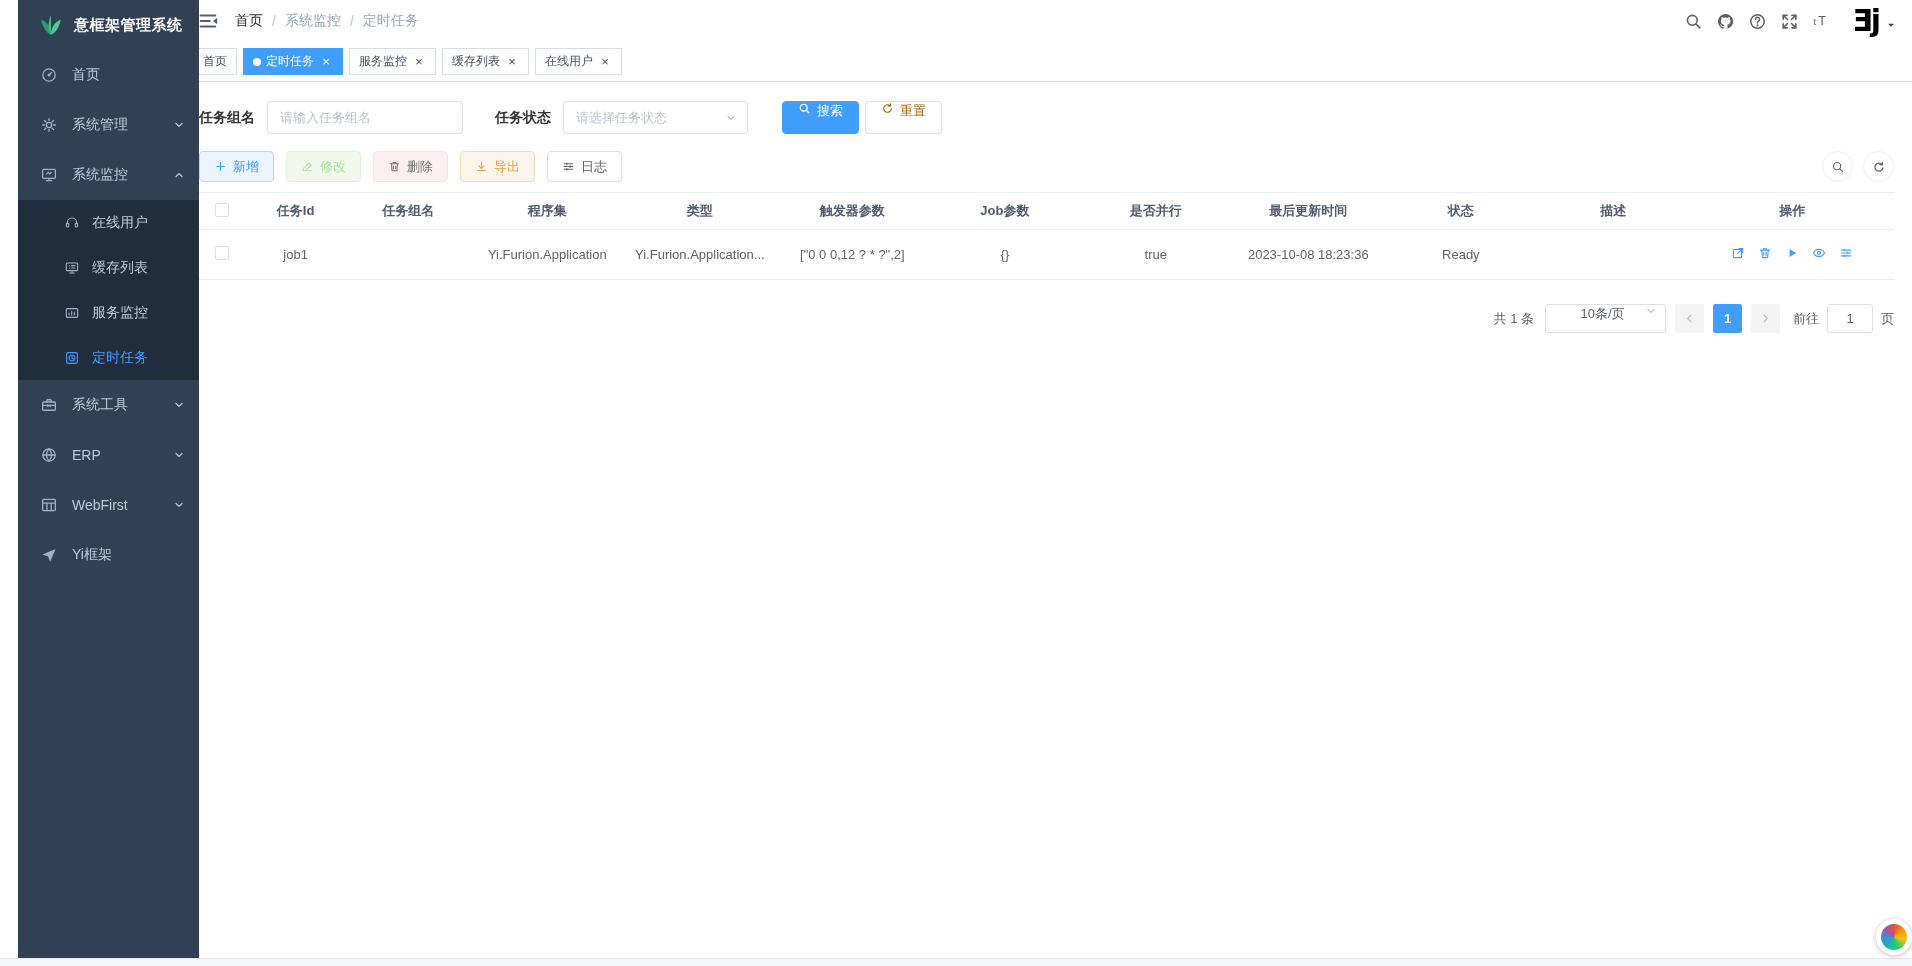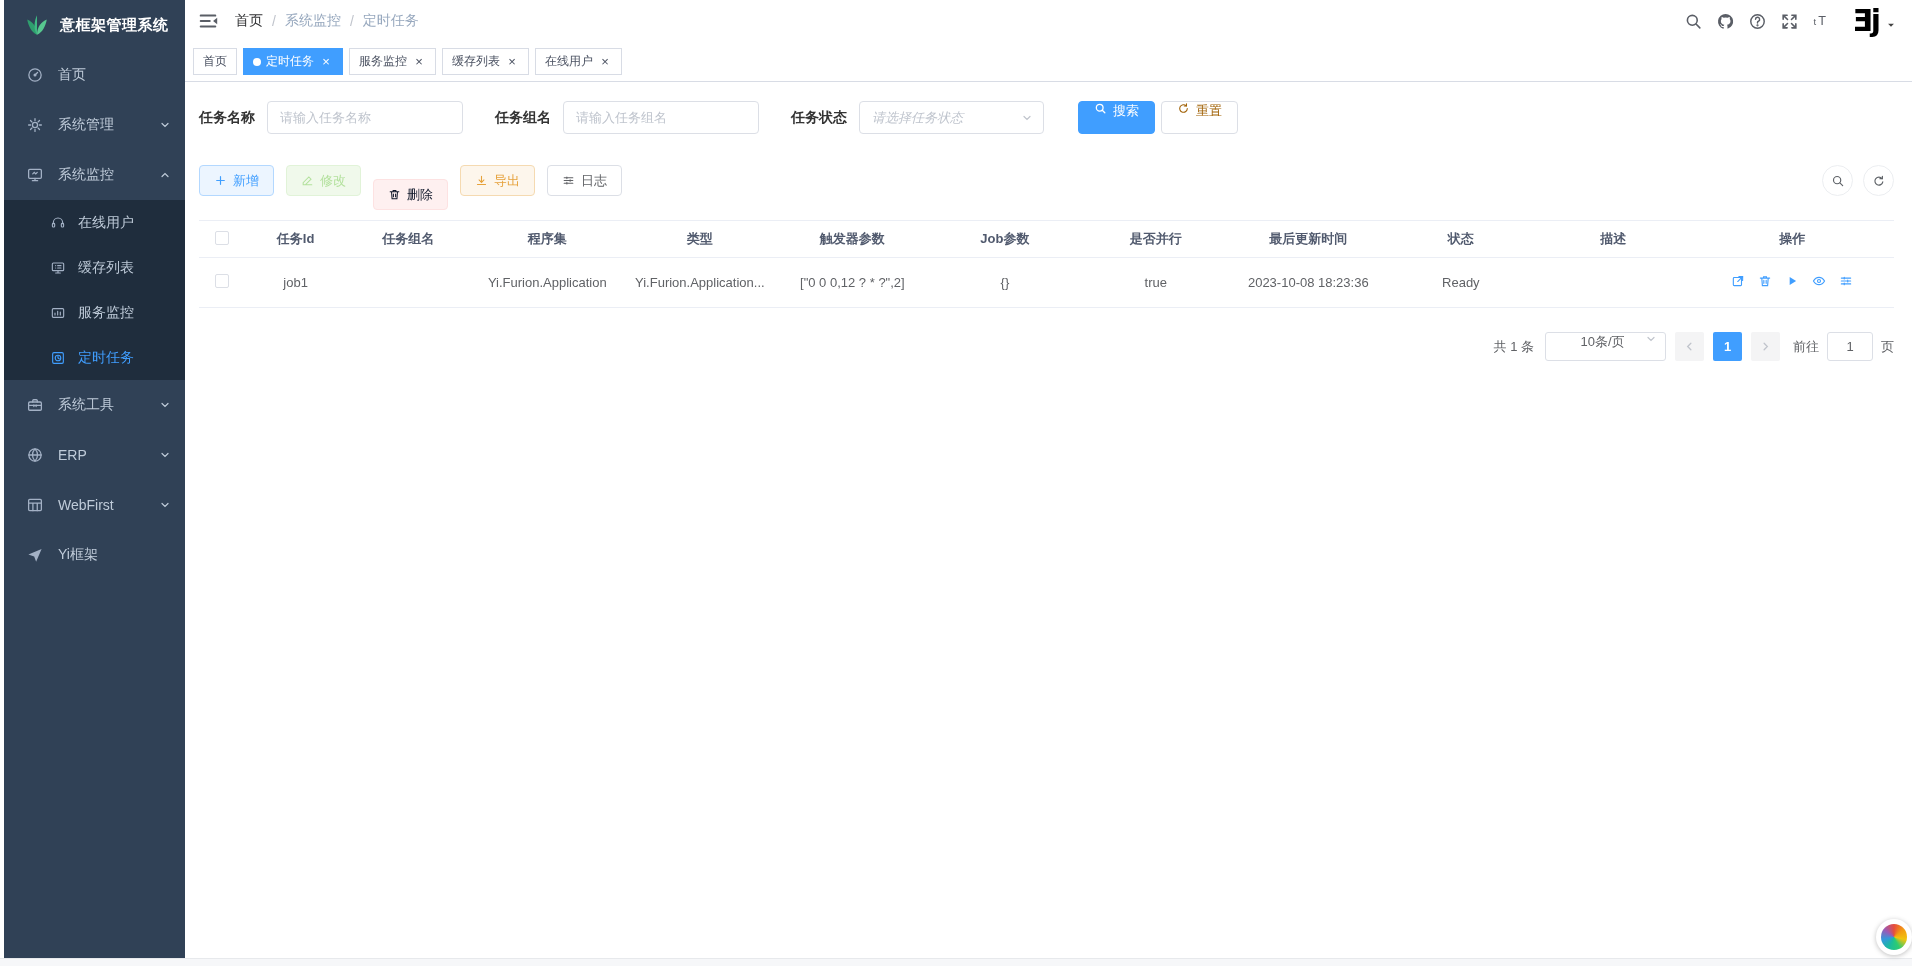--- a/index.html
+++ b/index.html
@@ -1,21 +1,21 @@
 <!DOCTYPE html>
 <html><head>
 <meta charset="utf-8">
 <style>
   * { box-sizing: border-box; margin: 0; padding: 0; }
   html,body { width:1912px; height:966px; overflow:hidden;
     font-family:"Liberation Sans","DejaVu Sans",sans-serif; background:#fff; }
   .app { position:relative; width:1912px; height:966px; }
 
   
-  .sidebar { position:absolute; left:4px; top:0; width:181px; height:958px;
+  .sidebar { position:absolute; left:18px; top:0; width:181px; height:958px;
     background:#304156; color:#bfcbd9; z-index:5; }
   .logo-row { height:50px; display:flex; align-items:center; padding-left:20px; gap:10px; cursor:pointer; }
   .logo-row .app-title { color:#fff; font-weight:700; font-size:15px; letter-spacing:.5px; }
   .menu-item { height:50px; display:flex; align-items:center; padding:0 14px 0 22px;
     font-size:14px; color:#bfcbd9; cursor:pointer; }
   .menu-item .mi-icon { width:18px; height:18px; margin-right:14px; flex:none; color:#a3b1c5; }
   .menu-item .mi-label { flex:1; }
   .chev { width:12px; height:12px; color:#bfcbd9; flex:none; }
   .submenu { background:#1f2d3d; }
   .submenu .menu-item { height:45px; padding-left:46px; }
@@ -54,36 +54,36 @@
     padding:16px 18px 0 18px; overflow:hidden; }
 
   .filters { display:flex; align-items:center; margin:2px 0 17px 0; }
   .f-group { display:flex; align-items:center; margin-right:32px; }
   .f-label { font-size:14px; font-weight:700; color:#333; margin-right:12px; white-space:nowrap; }
   .f-input { width:196px; height:33px; border:1px solid #dcdfe6; border-radius:4px;
     padding:0 12px; font-size:13px; color:#606266; outline:none;
     font-family:"Liberation Sans",sans-serif; }
   .f-input::placeholder { color:#bfc4cd; }
   .f-select { width:185px; height:33px; border:1px solid #dcdfe6; border-radius:4px;
-    padding:0 10px 0 12px; font-size:13px; display:flex; align-items:center; cursor:pointer;font-style:italic; }
+    padding:0 10px 0 12px; font-size:13px; display:flex; align-items:center; cursor:pointer; }
   .f-select .ph { color:#bfc4cd; flex:1; }
   .f-select .chev2 { width:12px; height:12px; color:#c0c4cc; }
   .btn { height:33px; display:inline-flex; align-items:flex-start; gap:6px; border-radius:4px;
     font-size:13px; padding:0 15px; cursor:pointer; border:1px solid transparent; white-space:nowrap; }
   .btn svg { width:13px; height:13px; }
   .btn-search { background:#409eff; color:#fff; border-color:#409eff; margin-left:2px; }
   .btn-reset { background:#fff; color:#a16207; border-color:#dcdfe6; margin-left:6px; }
 
   .toolbar { display:flex; align-items:center; margin-bottom:10px; }
   .tb-btn { height:31px; display:inline-flex; align-items:center; gap:6px; border-radius:4px;
     font-size:13px; padding:0 14px; cursor:pointer; border:1px solid transparent; margin-right:12px; }
   .tb-btn svg { width:13px; height:13px; }
   .tb-add { background:#ecf5ff; color:#409eff; border-color:#b3d8ff; }
   .tb-edit { background:#f0f9eb; color:#b3e19d; border-color:#e1f3d8; cursor:not-allowed; }
-  .tb-del { background:#fef0f0; color:#0f172a; border-color:#fde2e2; cursor:not-allowed;margin-top:28px; }
+  .tb-del { background:#fef0f0; color:#737373; border-color:#fde2e2; cursor:not-allowed; }
   .tb-export { background:#fdf6ec; color:#e6a23c; border-color:#f5dab1; }
   .tb-log { background:#fff; color:#606266; border-color:#dcdfe6; }
   .tb-right { margin-left:auto; display:flex; gap:10px; }
   .circle-btn { width:31px; height:31px; border-radius:50%; border:1px solid #eceef1; background:#fff;
     display:flex; align-items:center; justify-content:center; color:#5f6368; cursor:pointer; }
   .circle-btn svg { width:14px; height:14px; }
 
   table.grid { width:100%; border-collapse:collapse; table-layout:fixed; }
   .grid th { border-top:1px solid #ebeef5; border-bottom:1px solid #ebeef5; padding:9px 2px;
     font-size:13px; font-weight:700; color:#515a6e; text-align:center; white-space:nowrap; }
@@ -303,24 +303,20 @@
     </span>
     <span class="tag">
       <span>在线用户</span>
       <span class="close-x"></span>
     </span>
   </div>
 
   <main class="content">
 
     <div class="filters">
-      <div class="f-group">
-        <span class="f-label">任务名称</span>
-        <input class="f-input" placeholder="请输入任务名称" style="">
-      </div>
       <div class="f-group">
         <span class="f-label">任务组名</span>
         <input class="f-input" placeholder="请输入任务组名" style="">
       </div>
       <div class="f-group">
         <span class="f-label">任务状态</span>
         <div class="f-select">
           <span class="ph">请选择任务状态</span>
           <svg class="chev2" viewBox="0 0 24 24" fill="none" stroke="currentColor" stroke-width="2.4" stroke-linecap="round">
               <path d="M6 9l6 6 6-6"></path>

